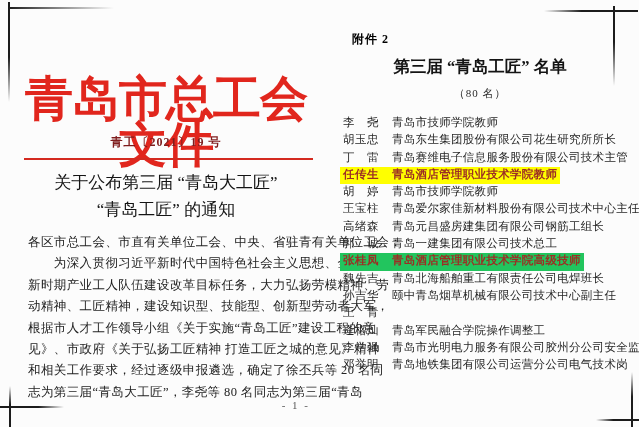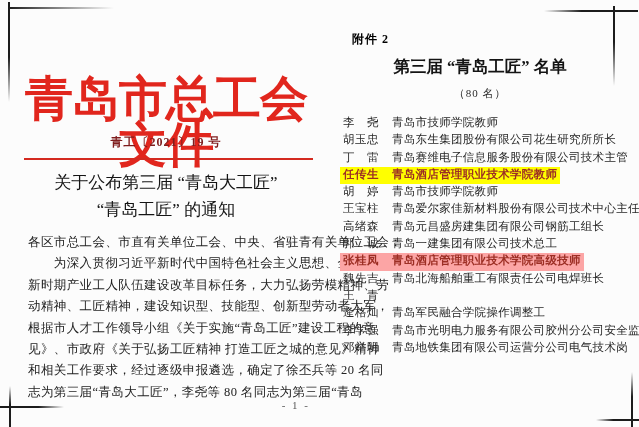--- a/index.html
+++ b/index.html
@@ -146,30 +146,34 @@
   <div class="row">
     <span class="nm">高绪森</span>
     <span class="org">青岛元昌盛房建集团有限公司钢筋工组长</span>
   </div>
 
   <div class="row">
     <span class="nm">郭　诚</span>
     <span class="org">青岛一建集团有限公司技术总工</span>
   </div>
 
-  <div class="row hl" style="background: #fca5a5; color: rgb(156, 46, 36);">
+  <div class="row hl" style="background: #22c55e; color: rgb(156, 46, 36);">
     <span class="nm">张桂凤</span>
     <span class="org">青岛酒店管理职业技术学院高级技师</span>
   </div>
 
   <div class="row">
     <span class="nm">魏先吉</span>
     <span class="org">青岛北海船舶重工有限责任公司电焊班长</span>
   </div>
 
+  <div class="row">
+    <span class="nm">孙吉华</span>
+    <span class="org">颐中青岛烟草机械有限公司技术中心副主任</span>
+  </div>
 
   <div class="row">
     <span class="nm">王　青</span>
   </div>
 
   <div class="row">
     <span class="nm">逄格灿</span>
     <span class="org">青岛军民融合学院操作调整工</span>
   </div>
 

